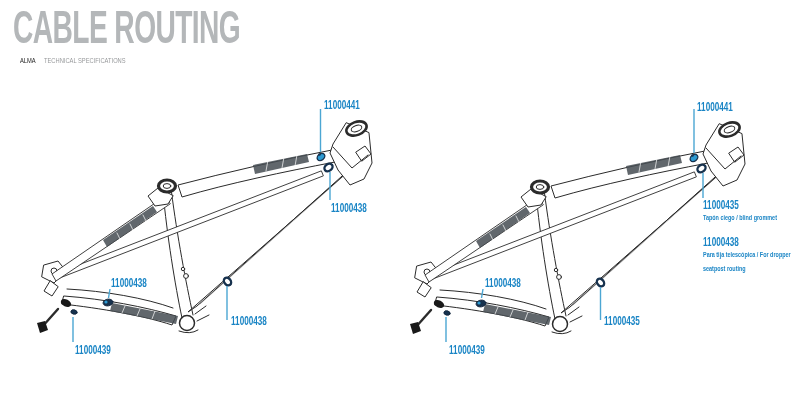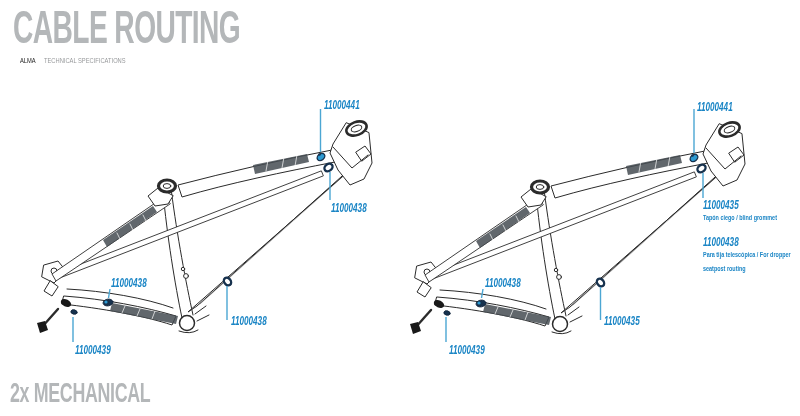--- a/index.html
+++ b/index.html
@@ -20,21 +20,21 @@
   .title{position:absolute;left:13px;top:6px;margin:0;color:var(--title-gray);
          font-size:47px;line-height:42px;font-weight:700;letter-spacing:-1px;}
   .title .cond{transform:scaleX(0.60);}
   .subline{position:absolute;left:12px;top:56px;font-size:8px;line-height:10px;font-weight:400;margin-left:8px;}
   .subline .brand{color:#1c1c1c;margin-right:2px;}
   .subline .subt{color:var(--subtitle-gray);}
   .subline span.cond{transform:scaleX(0.72);}
   .caption{position:absolute;top:381px;color:var(--title-gray);font-size:27px;line-height:24px;
            font-weight:700;letter-spacing:-0.5px;}
   .caption .cond{transform:scaleX(0.66);}
-  .plabel{position:absolute;color:var(--accent-blue);font-size:12px;line-height:12px;font-weight:700;font-style:italic;}
+  .plabel{position:absolute;color:var(--accent-blue);font-size:12px;line-height:12px;font-weight:700;}
   .pnote{position:absolute;color:var(--accent-blue);font-size:8px;line-height:14px;font-weight:700;}
   .leader{stroke:var(--leader-blue);stroke-width:1.4;}
   .frame-line{fill:none;stroke:var(--line-dark);stroke-width:1;stroke-linecap:round;stroke-linejoin:round;}
   .shade{fill:#454c52;stroke:none;opacity:.85;}
   .hatch{stroke:#fff;stroke-width:.7;fill:none;}
   .g-blue{fill:var(--grommet-blue);stroke:var(--grommet-navy);stroke-width:1.4;}
   .g-ring{fill:#fff;stroke:var(--grommet-navy);stroke-width:2.4;}
   .g-navy{fill:var(--grommet-navy);stroke:#10233a;stroke-width:.8;}
   .g-dot{fill:var(--grommet-blue);stroke:none;}
 </style>
@@ -132,15 +132,14 @@
 
   <div class="plabel" style="left:697px;top:101px"><span class="cond">11000441</span></div>
   <div class="plabel" style="left:703px;top:199px"><span class="cond">11000435</span></div>
   <div class="pnote" style="left:703px;top:211px"><span class="condw">Tapón ciego / blind grommet</span></div>
   <div class="plabel" style="left:703px;top:236px"><span class="cond">11000438</span></div>
   <div class="pnote" style="left:703px;top:248px"><span class="condw">Para tija telescópica / For dropper seatpost routing</span></div>
   <div class="plabel" style="left:485px;top:277px"><span class="cond">11000438</span></div>
   <div class="plabel" style="left:604px;top:315px"><span class="cond">11000435</span></div>
   <div class="plabel" style="left:449px;top:344px"><span class="cond">11000439</span></div>
 
-  <div class="caption" style="left:10px"><span class="cond">2x MECHANICAL</span></div>
 
 </div>
 
 </body></html>

